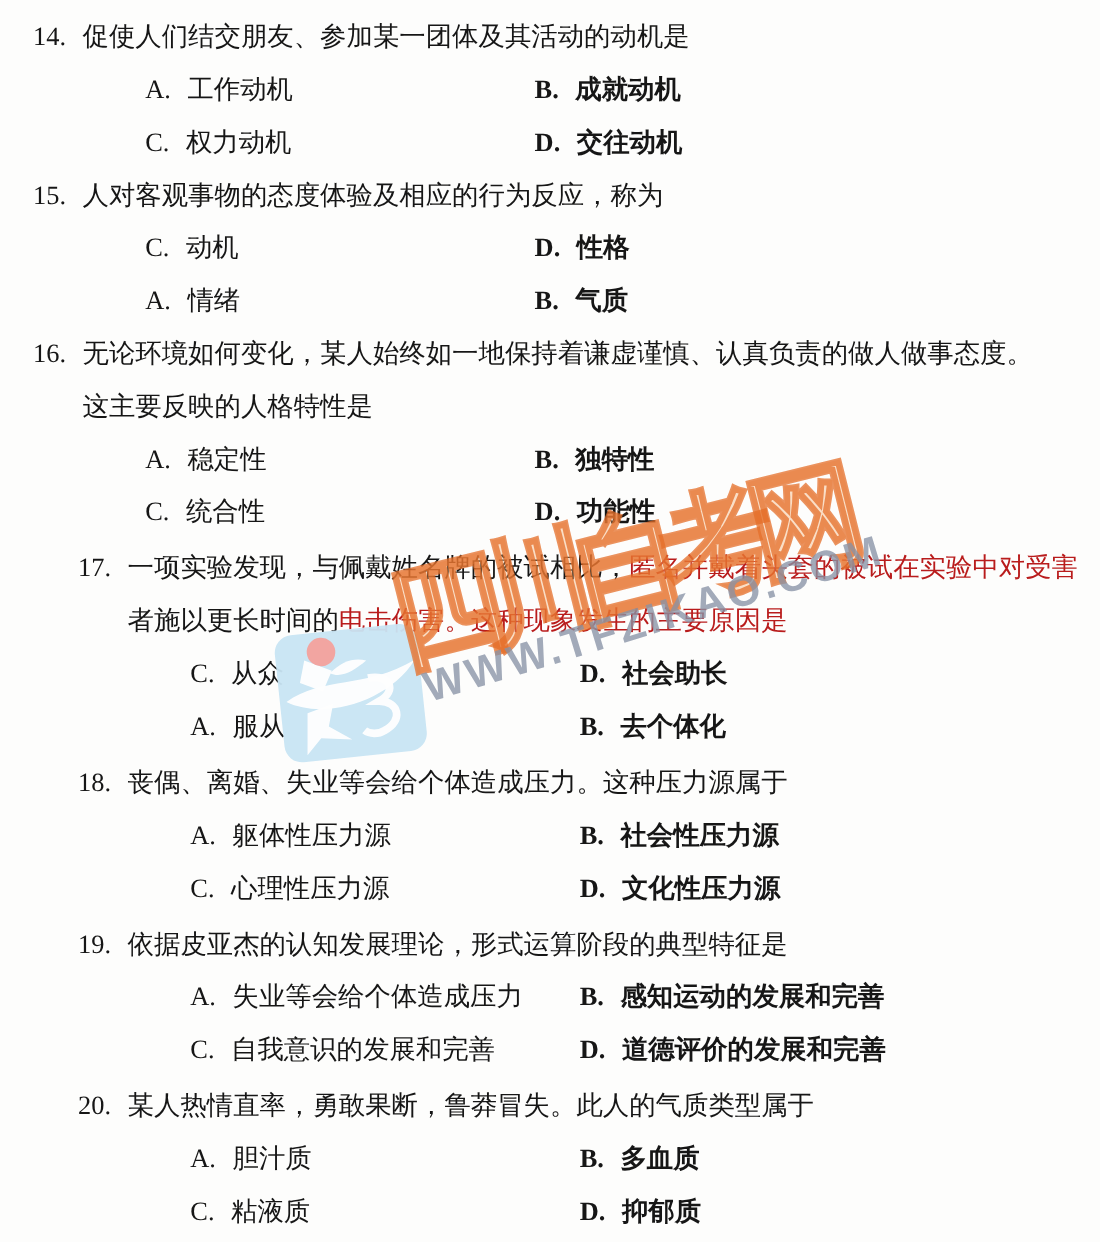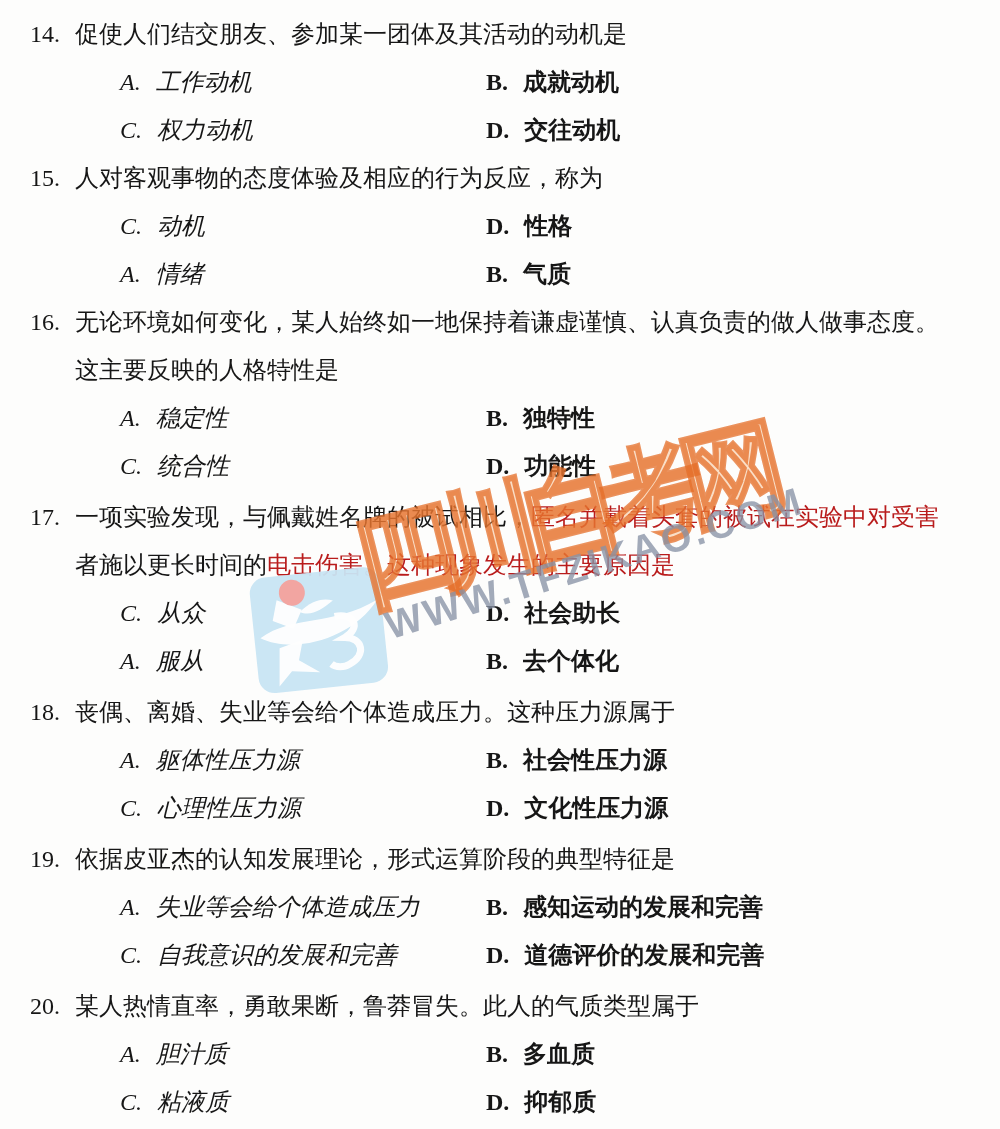--- a/index.html
+++ b/index.html
@@ -3,25 +3,25 @@
 <meta charset="utf-8">
 <style>
   html,body { margin:0; padding:0; }
   body {
     width:1000px; height:1129px; position:relative; overflow:hidden;
     background:#fdfdfc; color:#161616;
     font-family:"Liberation Serif","DejaVu Serif",serif;
   }
   .content { position:absolute; top:0; left:0; width:1000px; padding-top:10px; z-index:1; }
   .qblock { position:relative; }
-  .qblock.m3 { margin-top:3px; }
+  .qblock.m3 { margin-top:3px;padding-left:41px; }
   .line { position:relative; height:48px; line-height:48px; font-size:24px; white-space:nowrap; }
   .qnum  { position:absolute; left:30px;text-align:center; }
   .qtext { position:absolute; left:75px; }
-  .opt-left  { position:absolute; left:120px;font-style:italic; }
+  .opt-left  { position:absolute; left:132px; }
   .opt-right { position:absolute; left:486px;font-weight:bold; }
   .olabel { margin-right:15px; }
   .tint { color:#b91c1c; }
 
   .watermark { position:absolute; top:0; left:0; width:1000px; height:1129px; z-index:2; pointer-events:none; }
   .wm-logo { position:absolute; left:250px; top:568px; transform:rotate(-6deg); opacity:0.95; }
   .wm-name {
     position:absolute; left:360px; top:510px;
     font-family:"Liberation Sans","DejaVu Sans",sans-serif; font-weight:bold;
     font-size:104px; letter-spacing:-20px; line-height:1.1; white-space:nowrap;

